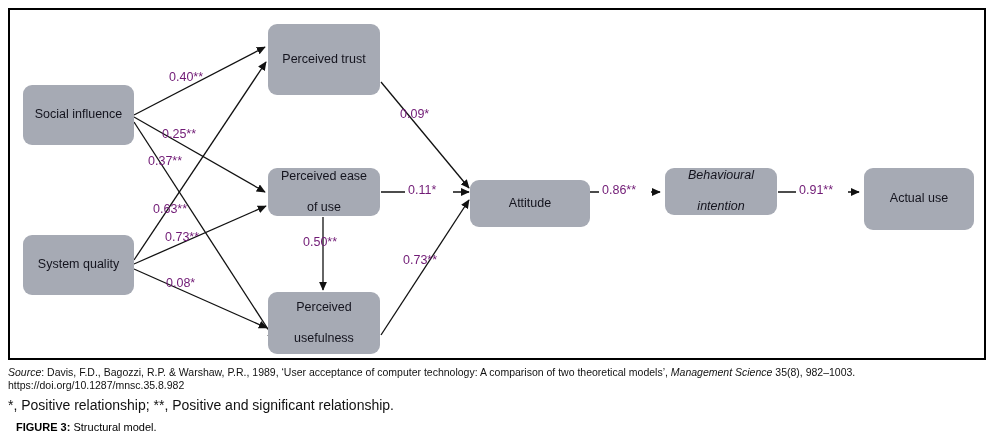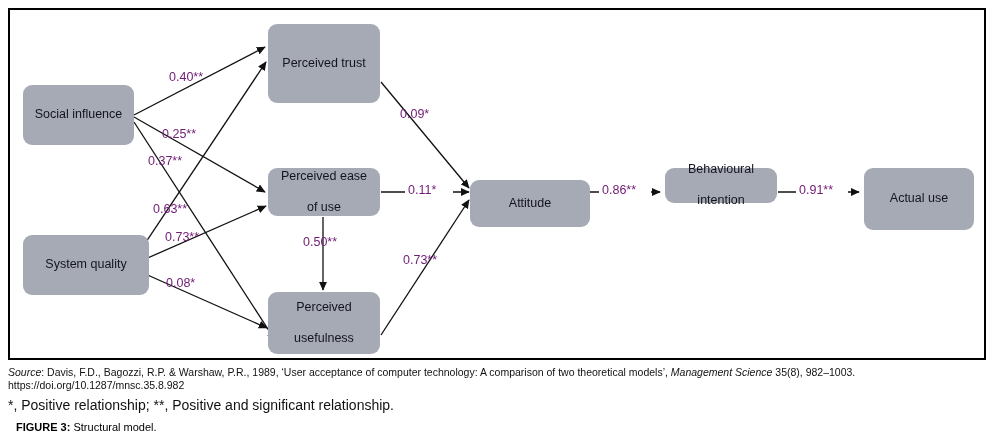--- a/index.html
+++ b/index.html
@@ -132,25 +132,25 @@
         <rect x="395" y="172" width="48" height="20"></rect>
         <rect x="589" y="172" width="52" height="20"></rect>
         <rect x="786" y="172" width="52" height="20"></rect>
       </g>
     </svg>
 
     <div class="node" style="left:13px; top:75px; width:111px; height:60px;">
       <span>Social influence</span>
     </div>
 
-    <div class="node" style="left:13px; top:225px; width:126px; height:60px;">
+    <div class="node" style="left:13px; top:225px; width:111px; height:60px;">
       <span>System quality</span>
     </div>
 
-    <div class="node" style="left:258px; top:14px; width:112px; height:79px;">
+    <div class="node" style="left:258px; top:14px; width:112px; height:71px;">
       <span>Perceived trust</span>
     </div>
 
     <div class="node" style="left:258px; top:282px; width:112px; height:62px;">
       <div>
         <span>Perceived</span><br>
         <span>usefulness</span>
       </div>
     </div>
 
@@ -158,21 +158,21 @@
       <div>
         <span>Perceived ease</span><br>
         <span>of use</span>
       </div>
     </div>
 
     <div class="node" style="left:460px; top:170px; width:120px; height:47px;text-align:center;">
       <span>Attitude</span>
     </div>
 
-    <div class="node" style="left:655px; top:158px; width:112px; height:35px;">
+    <div class="node" style="left:655px; top:158px; width:112px; height:47px;font-style:italic;">
       <div>
         <span>Behavioural</span><br>
         <span>intention</span>
       </div>
     </div>
 
     <div class="node" style="left:854px; top:158px; width:110px; height:62px;">
       <span>Actual use</span>
     </div>
 

